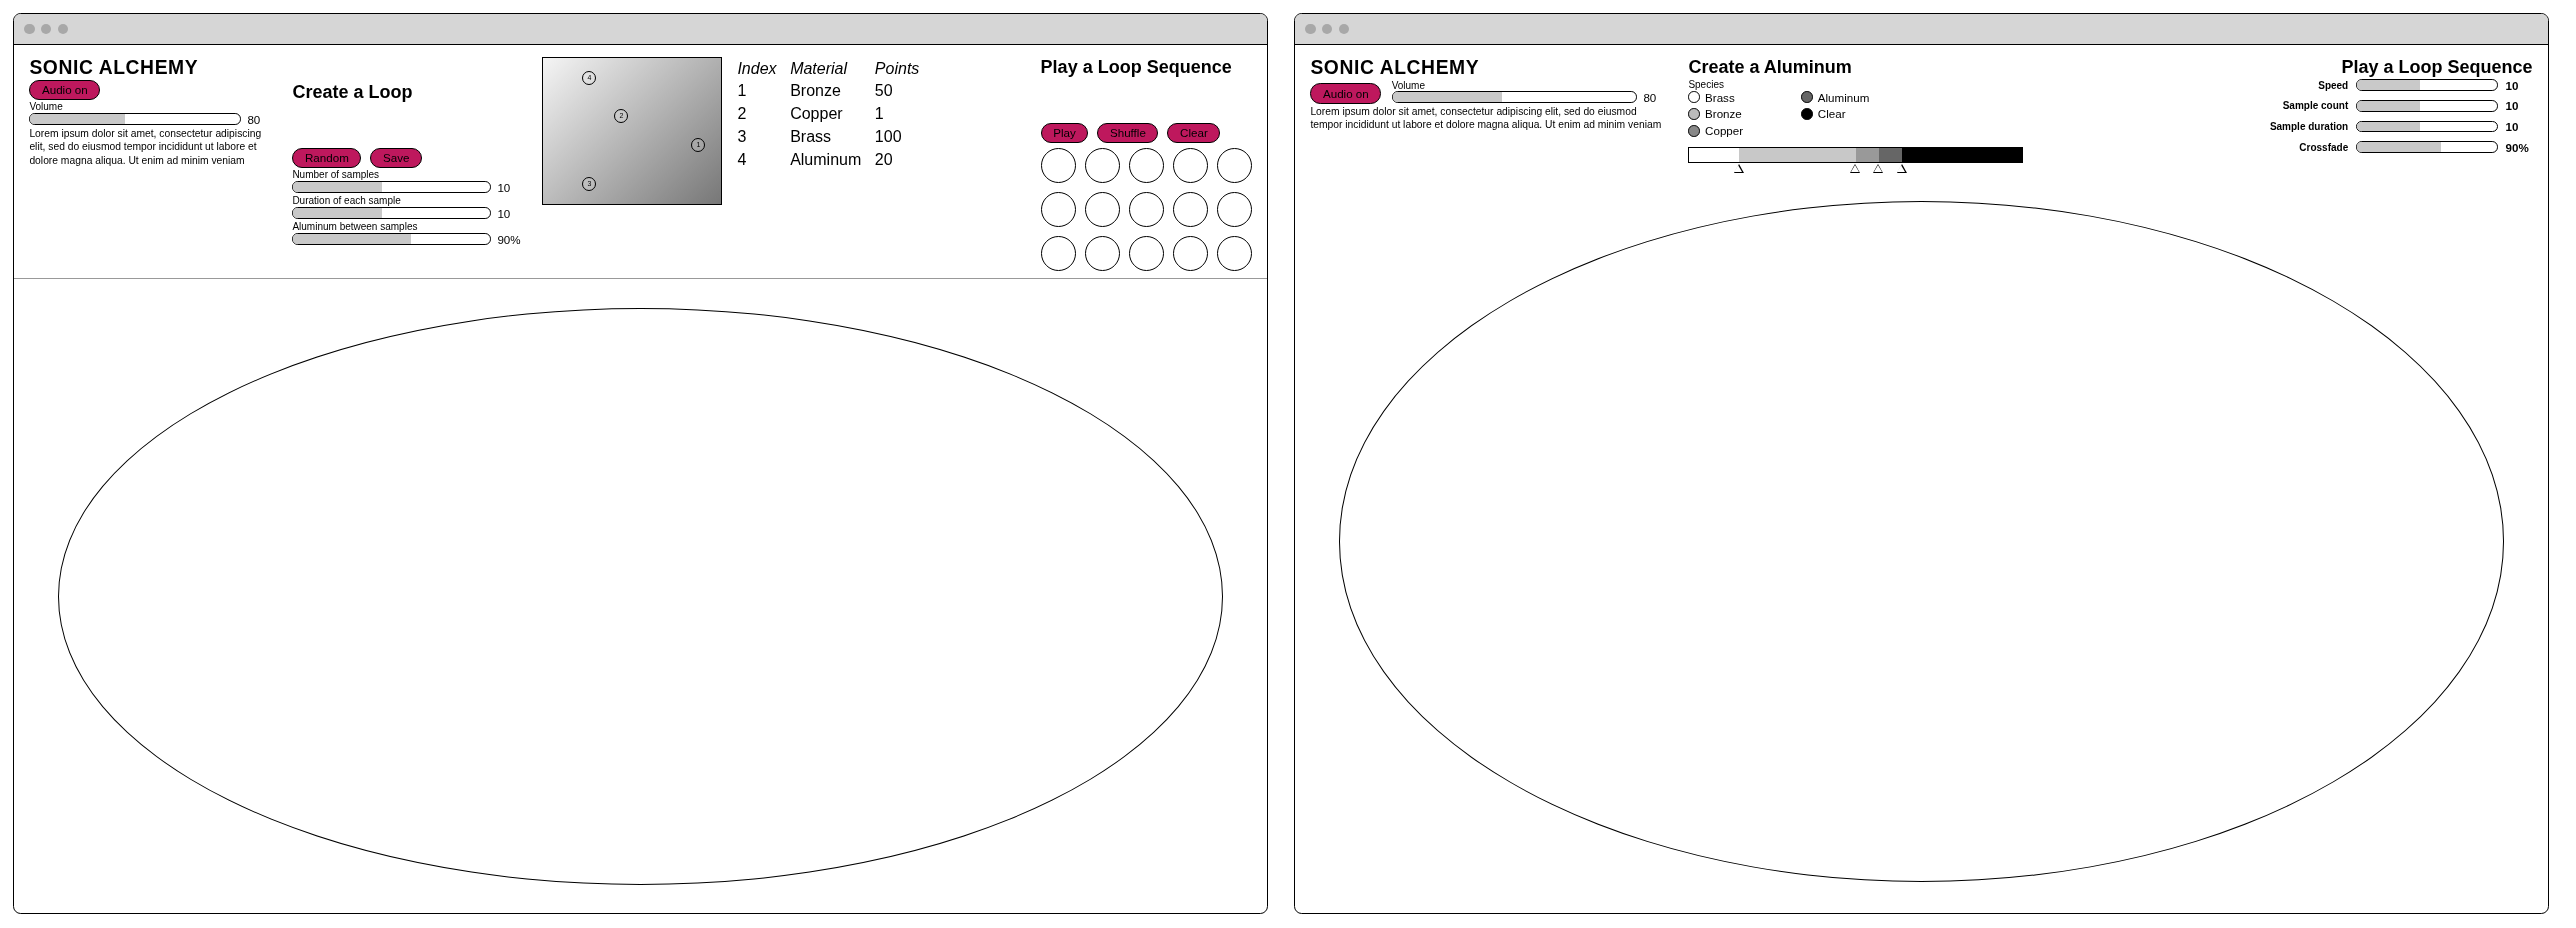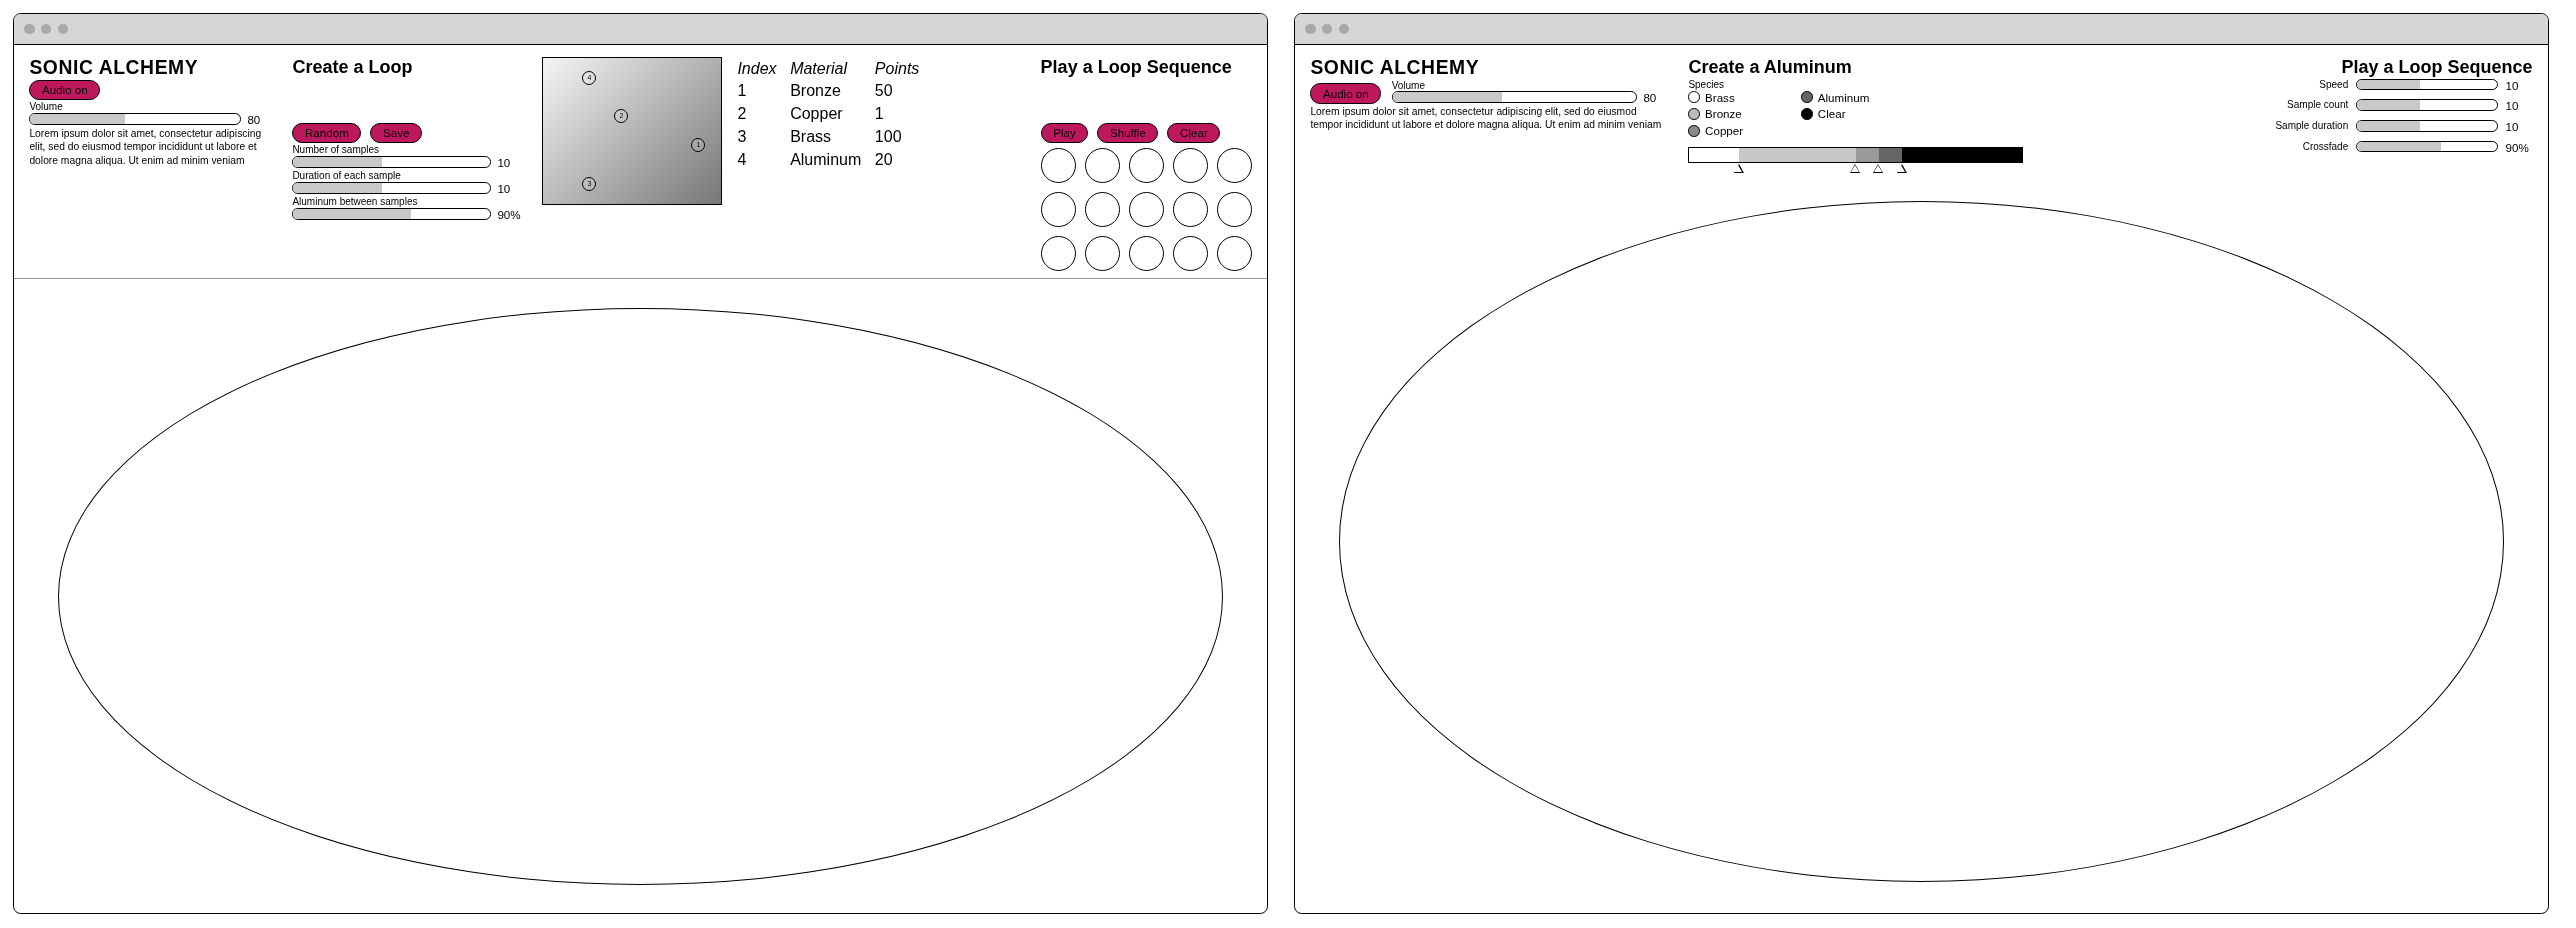--- a/index.html
+++ b/index.html
@@ -39,21 +39,21 @@
     flex: 1;
   }
   .top {
     display: flex;
     padding: 11.6px 15.4px 7.7px 15.4px;
     gap: 18px;
     border-bottom: 1.3px solid #999;
   }
   .col { display: flex; flex-direction: column; gap: 1px; }
   .col-main { width: 245px; }
-  .col-mid  { width: 232px; }
+  .col-mid  { width: 232px; justify-content: center; }
   h1.app-title { font-size: 19.3px; font-weight: 800; letter-spacing: 0.6px; }
   h2.section-title { font-size: 18px; font-weight: 800; }
   .btn {
     display: inline-block;
     border: 1.3px solid #000;
     border-radius: 10.3px;
     padding: 2.6px 11.6px;
     font-size: 11.6px;
     background: #be185d;
     cursor: pointer;
@@ -137,21 +137,21 @@
   }
   .multi-handle::after{
     content:'';
     position:absolute; left:-4.5px; top:1.3px;
     width:0;height:0;
     border-left:4.5px solid transparent;
     border-right:4.5px solid transparent;
     border-bottom:7px solid #fff;
   }
   .right-sliders { display: flex; flex-direction: column; gap: 7.7px; align-items: flex-end; }
-  .right-slider-row { display: flex; gap: 7.7px; }
+  .right-slider-row { display: flex; align-items: center; gap: 7.7px; font-weight: bold; }
   .right-slider-row .label { text-align: right; }
   .right-slider-row .slider { width: 142px; flex: none; }
   .canvas-area {
     flex: 1;
     display: flex;
     align-items: center;
     justify-content: center;
     padding: 13px;
   }
   .big-oval {

